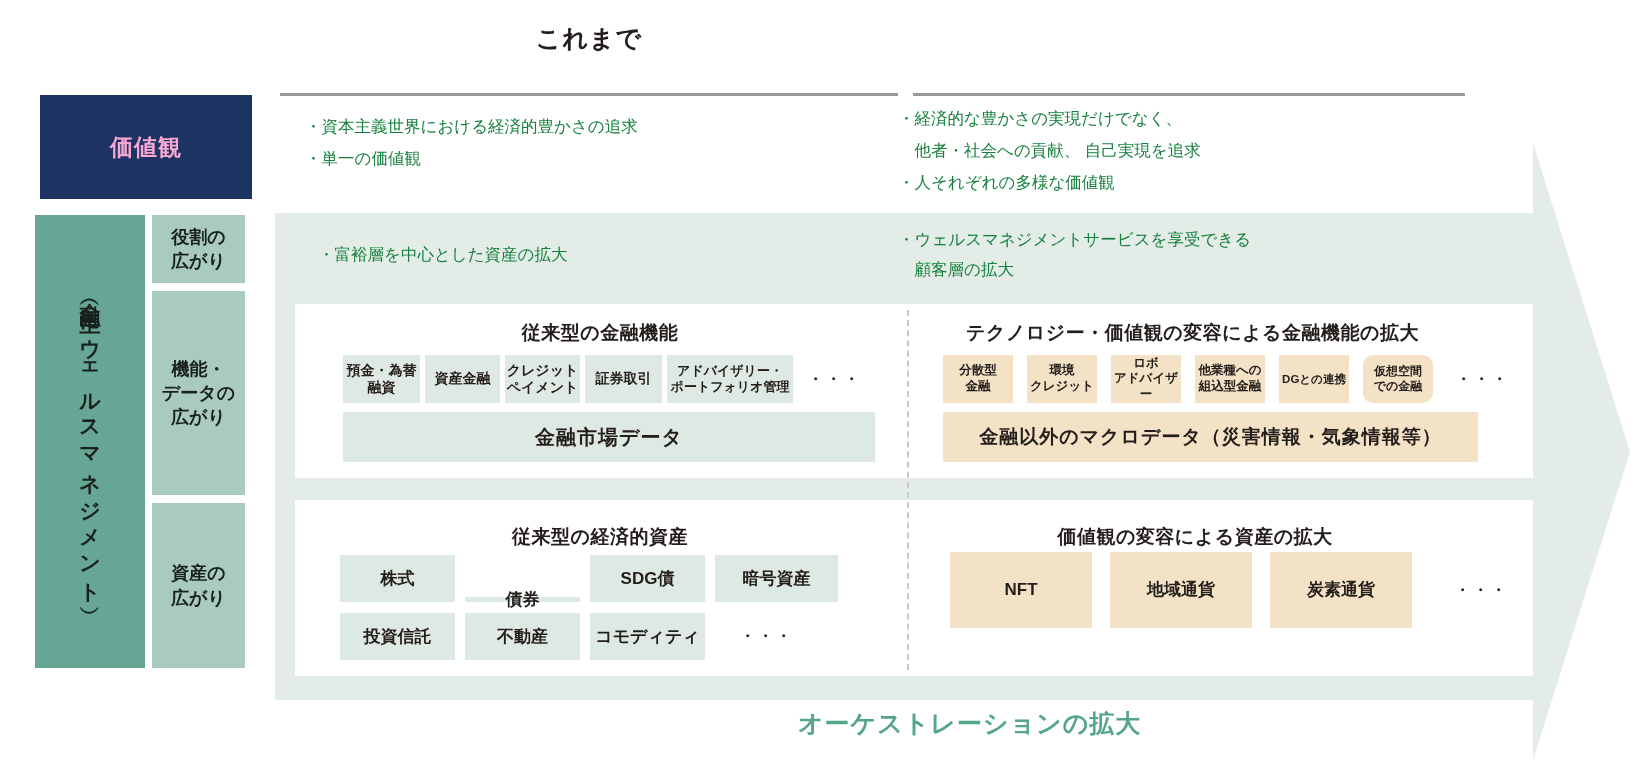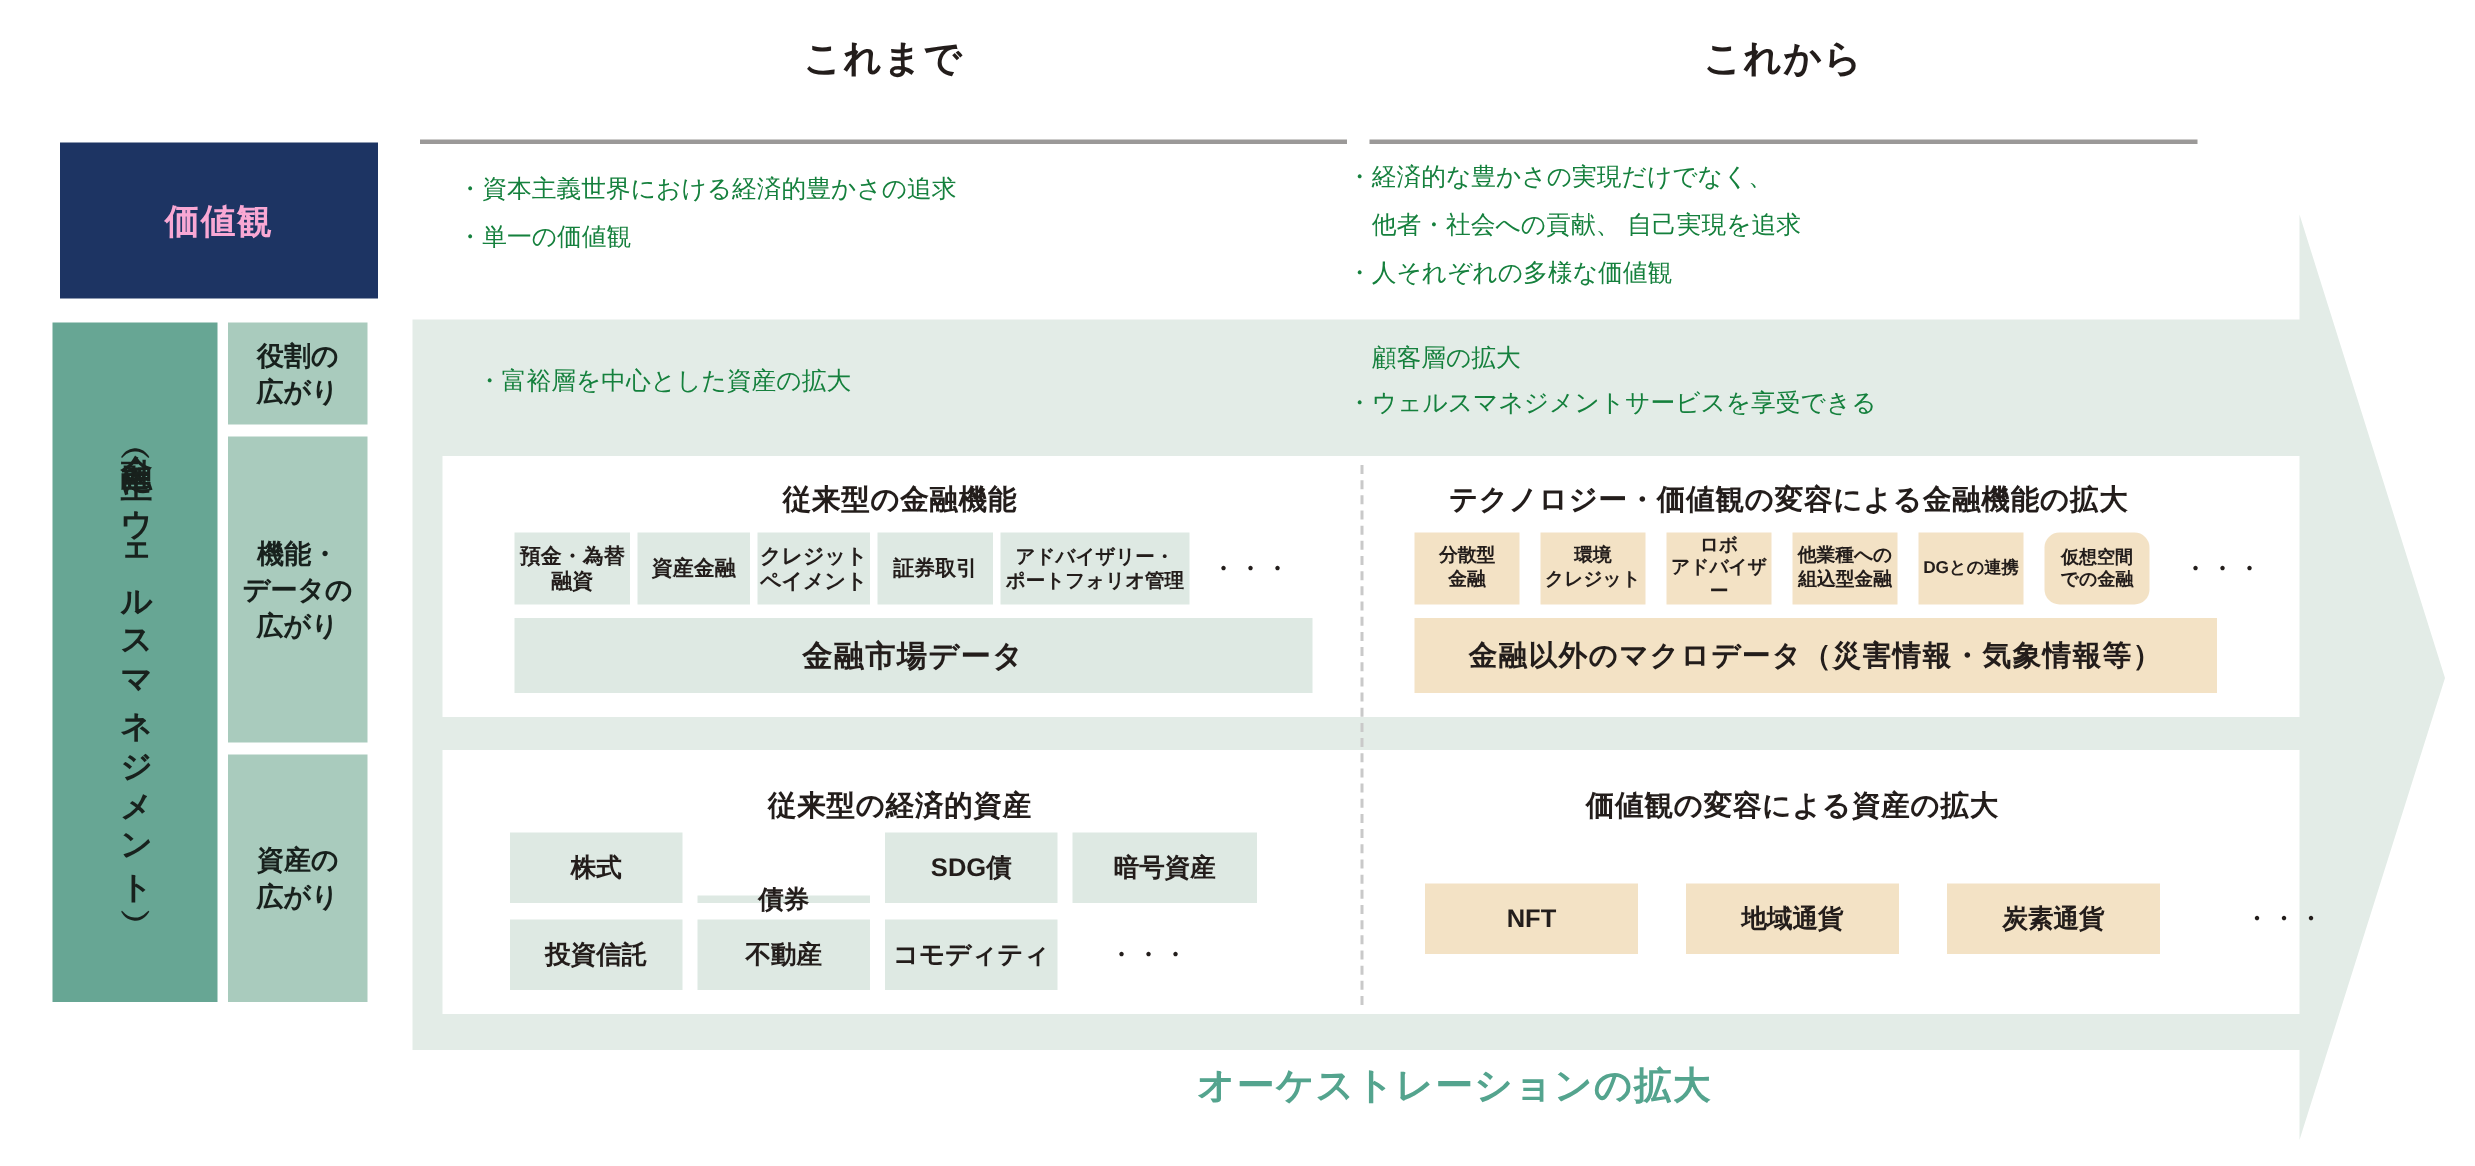--- a/index.html
+++ b/index.html
@@ -47,21 +47,20 @@
 </head>
 <body>
 
 <div id="stage">
 
   <svg class="abs" style="left:0;top:0;" width="1650" height="777" viewBox="0 0 1650 777">
     <polygon points="275,213 1533,213 1533,143 1630,452 1533,760 1533,700 275,700" style="fill:var(--band)"></polygon>
   </svg>
 
   <div class="abs col-header" style="left:280px;width:618px;">これまで</div>
-  <div class="abs col-header" style="left:913px;width:552px;">これから</div>
   <div class="abs rule" style="left:280px;width:618px;"></div>
   <div class="abs rule" style="left:913px;width:552px;"></div>
 
   <div class="abs center navy-box">
     <span>価値観</span>
   </div>
   <div class="abs bullets" style="left:305px;top:110px;">
     <div>・資本主義世界における経済的豊かさの追求</div>
     <div>・単一の価値観</div>
   </div>
@@ -77,22 +76,22 @@
   <div class="abs center side-sub pre" style="top:215px;height:68px;">役割の
 広がり</div>
   <div class="abs center side-sub pre" style="top:291px;height:204px;">機能・
 データの
 広がり</div>
   <div class="abs center side-sub pre" style="top:503px;height:165px;">資産の
 広がり</div>
 
   <div class="abs bullets" style="left:318px;top:238px;">・富裕層を中心とした資産の拡大</div>
   <div class="abs bullets" style="left:898px;top:224px;line-height:30px;">
+    <div>・ウェルスマネジメントサービスを享受できる</div>
     <div>　顧客層の拡大</div>
-    <div>・ウェルスマネジメントサービスを享受できる</div>
   </div>
 
   <div class="abs white-box" style="top:304px;height:174px;"></div>
 
   <div class="abs white-box" style="top:500px;height:176px;"></div>
   <div class="abs dash-divider"></div>
 
   <div class="abs box-title" style="left:330px;top:320px;width:540px;">従来型の金融機能</div>
   <div class="abs chip-row" style="left:343px;top:355px;height:48px;gap:5px;">
     <div class="chip green pre" style="width:77px;font-size:14px;">預金・為替
@@ -132,21 +131,21 @@
     <div class="chip green" style="width:123px;font-size:17px;">暗号資産</div>
   </div>
   <div class="abs chip-row" style="left:340px;top:613px;height:47px;gap:10px;">
     <div class="chip green" style="width:115px;font-size:17px;">投資信託</div>
     <div class="chip green" style="width:115px;font-size:17px;">不動産</div>
     <div class="chip green" style="width:115px;font-size:17px;">コモディティ</div>
     <div class="dots" style="margin-left:25px;">・・・</div>
   </div>
 
   <div class="abs box-title" style="left:920px;top:524px;width:550px;">価値観の変容による資産の拡大</div>
-  <div class="abs chip-row" style="left:950px;top:552px;height:47px;gap:32px;margin-top:37px;">
+  <div class="abs chip-row" style="left:950px;top:552px;height:76px;gap:18px;">
     <div class="chip tan" style="width:142px;font-size:17px;">NFT</div>
     <div class="chip tan" style="width:142px;font-size:17px;">地域通貨</div>
     <div class="chip tan" style="width:142px;font-size:17px;">炭素通貨</div>
     <div class="dots" style="margin-left:25px;">・・・</div>
   </div>
 
   <div class="abs footer-label">オーケストレーションの拡大</div>
 
 </div>
 

